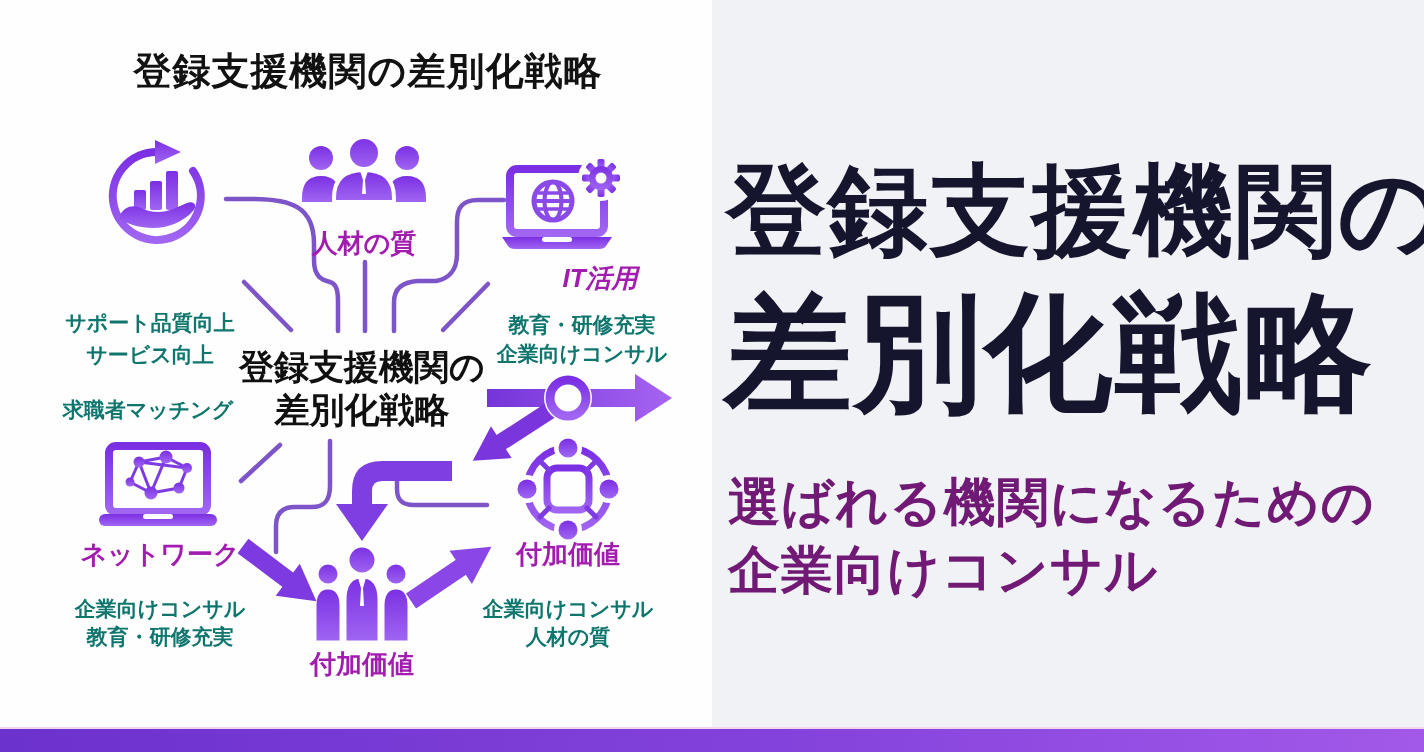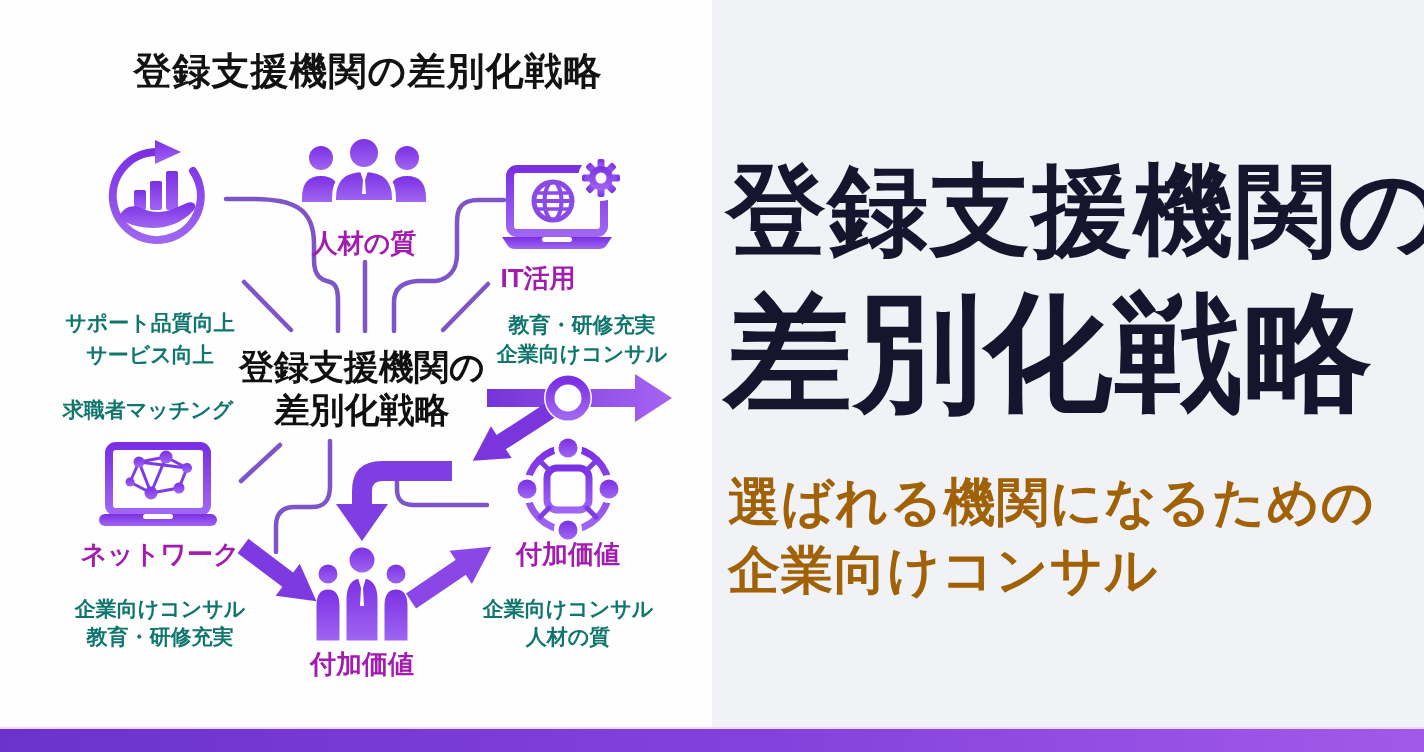--- a/index.html
+++ b/index.html
@@ -12,21 +12,21 @@
   .right-panel{position:absolute;left:712px;top:0;width:712px;height:752px;background:#f0f2f6;}
   .diagram-svg{position:absolute;left:0;top:0;}
   .t{position:absolute;white-space:nowrap;color:#141414;font-weight:800;}
   .tc{transform:translateX(-50%);text-align:center;}
   .diag-title{font-size:38px;font-weight:900;letter-spacing:1px;color:#121212;}
   .node-lbl{font-size:26px;font-weight:900;color:#a21caf;}
   .note{font-size:21px;font-weight:800;color:#0f766e;}
   .center-line{font-size:35px;font-weight:900;color:#101010;}
   .big1{font-size:100px;font-weight:900;color:#15152e;letter-spacing:2px;}
   .big2{font-size:128px;font-weight:900;color:#15152e;letter-spacing:2px;}
-  .sub{font-size:52px;font-weight:900;color:#a16207;letter-spacing:1px;}
+  .sub{font-size:52px;font-weight:900;color:#701a75;letter-spacing:1px;}
   .bottom-bar{
     position:absolute;left:0;top:727px;width:1424px;height:25px;
     background:linear-gradient(90deg,#6c32cc 0%,#8442dc 55%,#a259e9 100%);
     border-top:2px solid #f2d7ec;box-sizing:border-box;
   }
 </style>
 </head>
 <body>
 
 <div class="screen">
@@ -178,21 +178,21 @@
         <g transform="translate(411,601) rotate(-34)">
           <rect x="0" y="-9" width="62" height="18" fill="#8a46e6"></rect>
           <polygon points="60,-20 97,0 60,20" fill="#8a46e6"></polygon>
         </g>
       </g>
     </svg>
 
     <div class="t tc diag-title" style="left:368px;top:46px;">登録支援機関の差別化戦略</div>
 
     <div class="t tc node-lbl" style="left:364px;top:226px;">人材の質</div>
-    <div class="t tc node-lbl" style="left:538px;top:261px;">IT活用</div>
+    <div class="t tc node-lbl" style="left:600px;top:261px;font-style:italic;">IT活用</div>
     <div class="t tc node-lbl" style="left:160px;top:537px;">ネットワーク</div>
     <div class="t tc node-lbl" style="left:362px;top:647px;">付加価値</div>
     <div class="t tc node-lbl" style="left:568px;top:537px;">付加価値</div>
 
     <div class="t tc note" style="left:150px;top:309px;">サポート品質向上</div>
     <div class="t tc note" style="left:150px;top:341px;">サービス向上</div>
     <div class="t tc note" style="left:148px;top:396px;">求職者マッチング</div>
 
     <div class="t tc note" style="left:582px;top:311px;">教育・研修充実</div>
     <div class="t tc note" style="left:582px;top:340px;">企業向けコンサル</div>

